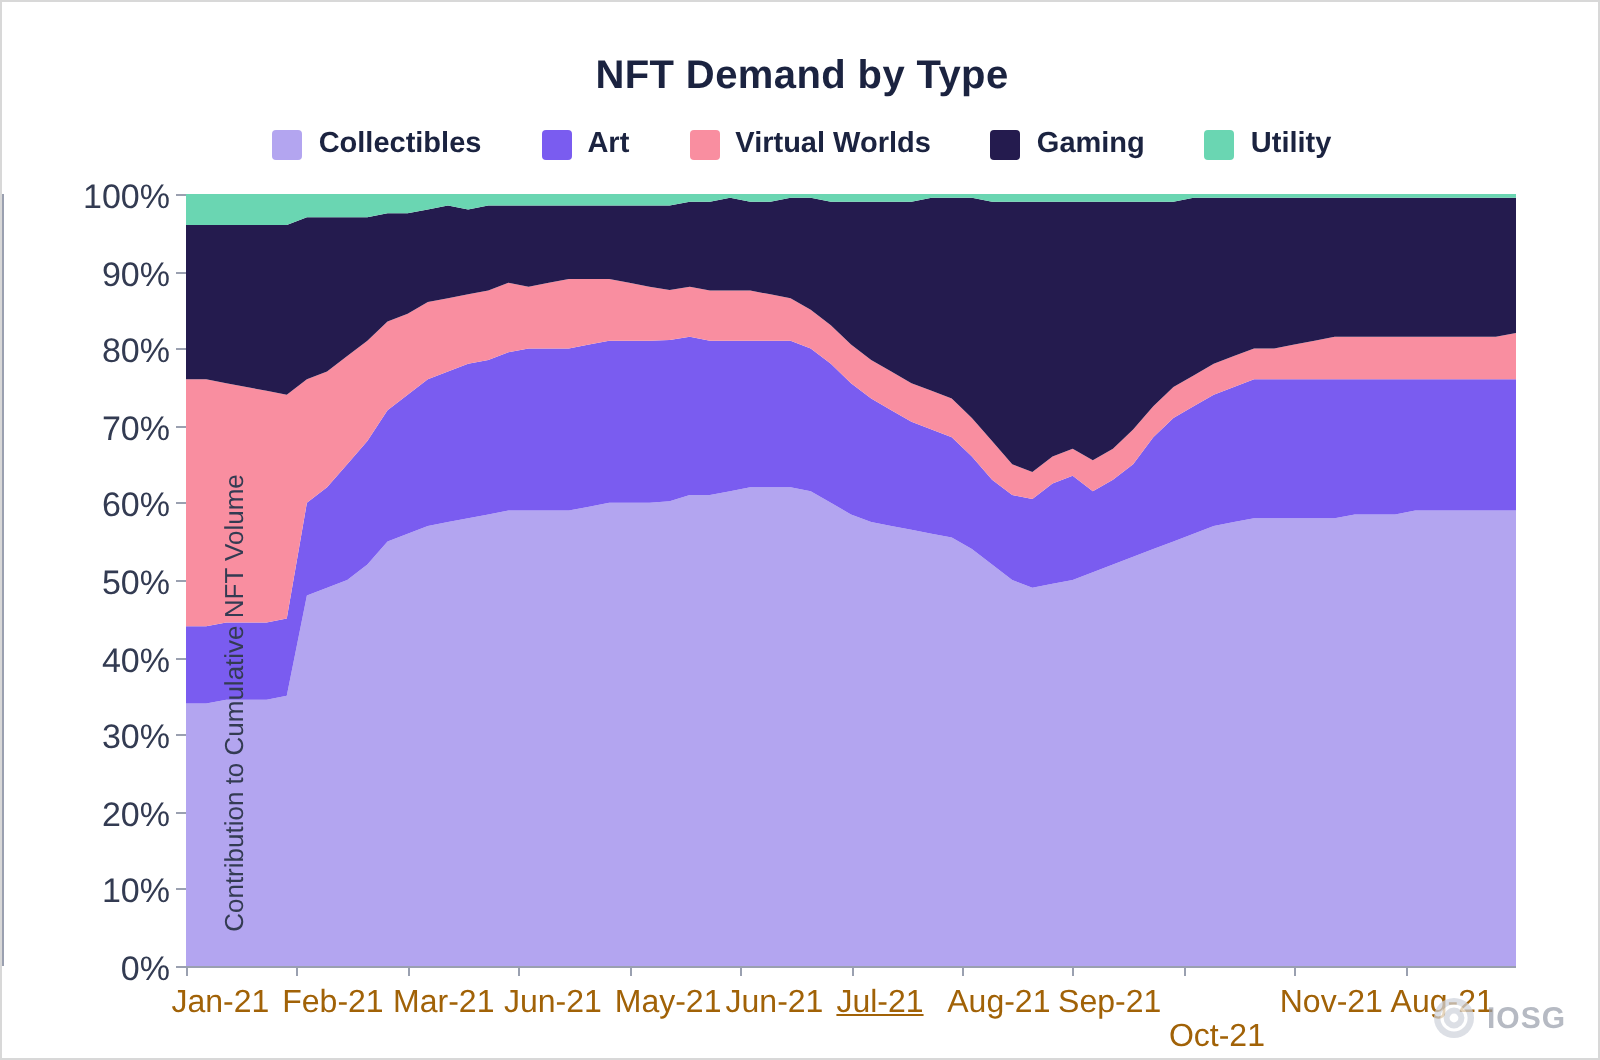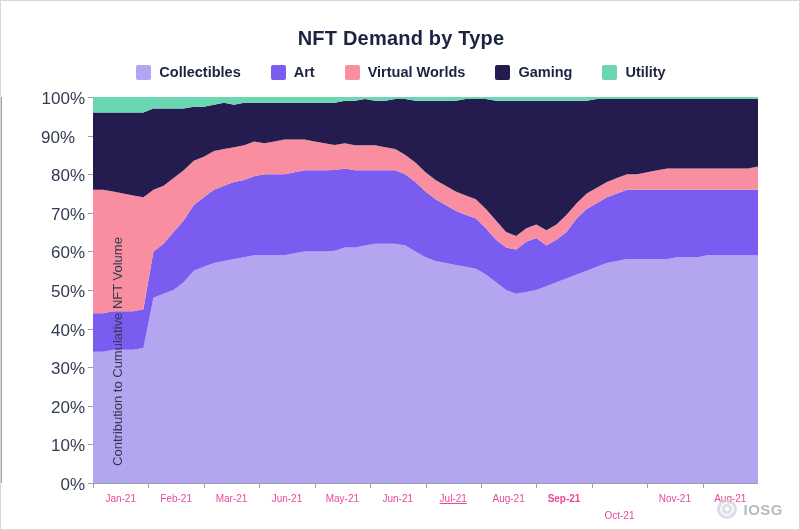--- a/index.html
+++ b/index.html
@@ -72,23 +72,23 @@
     color:#333b52;
   }
   .ytick-mark{
     position:absolute;
     width:5px;height:0;
     border-top:1px solid #9aa0b0;
   }
   .xtick-label{
     position:absolute;
     width:70px;
-    text-align:center;
-    font-size:10px;
-    color:#ec4899;
+    text-align:left;
+    font-size:16px;
+    color:#a16207;
   }
   .xtick-mark{
     position:absolute;
     width:0;height:5px;
     border-left:1px solid #9aa0b0;
   }
   #ylabel{
     position:absolute;
     left:-186px;
     top:247px;
@@ -173,21 +173,21 @@
       <div class="ytick-label" style="left: 30px; top: 319.6px;">40%</div>
       <div class="ytick-mark" style="left: 87px; top: 327.6px;"></div>
       <div class="ytick-label" style="left: 30px; top: 281px;">50%</div>
       <div class="ytick-mark" style="left: 87px; top: 289px;"></div>
       <div class="ytick-label" style="left: 30px; top: 242.4px;">60%</div>
       <div class="ytick-mark" style="left: 87px; top: 250.4px;"></div>
       <div class="ytick-label" style="left: 30px; top: 203.8px;">70%</div>
       <div class="ytick-mark" style="left: 87px; top: 211.8px;"></div>
       <div class="ytick-label" style="left: 30px; top: 165.2px;">80%</div>
       <div class="ytick-mark" style="left: 87px; top: 173.2px;"></div>
-      <div class="ytick-label" style="left: 30px; top: 126.6px; text-align: center;">90%</div>
+      <div class="ytick-label" style="left: 30px; top: 126.6px;">90%</div>
       <div class="ytick-mark" style="left: 87px; top: 134.6px;"></div>
       <div class="ytick-label" style="left: 30px; top: 88px;">100%</div>
       <div class="ytick-mark" style="left: 87px; top: 96px;"></div>
     </div>
   <div id="xticks">
       <div class="xtick-label" style="left: 84.7083px; top: 492px;">Jan-21</div>
       <div class="xtick-mark" style="left: 92px; top: 482px;"></div>
       <div class="xtick-label" style="left: 140.125px; top: 492px;">Feb-21</div>
       <div class="xtick-mark" style="left: 147.417px; top: 482px;"></div>
       <div class="xtick-label" style="left: 195.542px; top: 492px;">Mar-21</div>
@@ -195,21 +195,21 @@
       <div class="xtick-label" style="left: 250.958px; top: 492px;">Jun-21</div>
       <div class="xtick-mark" style="left: 258.25px; top: 482px;"></div>
       <div class="xtick-label" style="left: 306.375px; top: 492px;">May-21</div>
       <div class="xtick-mark" style="left: 313.667px; top: 482px;"></div>
       <div class="xtick-label" style="left: 361.792px; top: 492px;">Jun-21</div>
       <div class="xtick-mark" style="left: 369.083px; top: 482px;"></div>
       <div class="xtick-label" style="left: 417.208px; top: 492px; text-decoration: underline;">Jul-21</div>
       <div class="xtick-mark" style="left: 424.5px; top: 482px;"></div>
       <div class="xtick-label" style="left: 472.625px; top: 492px;">Aug-21</div>
       <div class="xtick-mark" style="left: 479.917px; top: 482px;"></div>
-      <div class="xtick-label" style="left: 528.042px; top: 492px; font-weight: bold;">Sep-21</div>
+      <div class="xtick-label" style="left: 528.042px; top: 492px;">Sep-21</div>
       <div class="xtick-mark" style="left: 535.333px; top: 482px;"></div>
       <div class="xtick-label" style="left: 583.458px; top: 492px; margin-top: 17px;">Oct-21</div>
       <div class="xtick-mark" style="left: 590.75px; top: 482px;"></div>
       <div class="xtick-label" style="left: 638.875px; top: 492px;">Nov-21</div>
       <div class="xtick-mark" style="left: 646.167px; top: 482px;"></div>
       <div class="xtick-label" style="left: 694.292px; top: 492px;">Aug-21</div>
       <div class="xtick-mark" style="left: 701.583px; top: 482px;"></div>
     </div>
 
   <div id="watermark">

